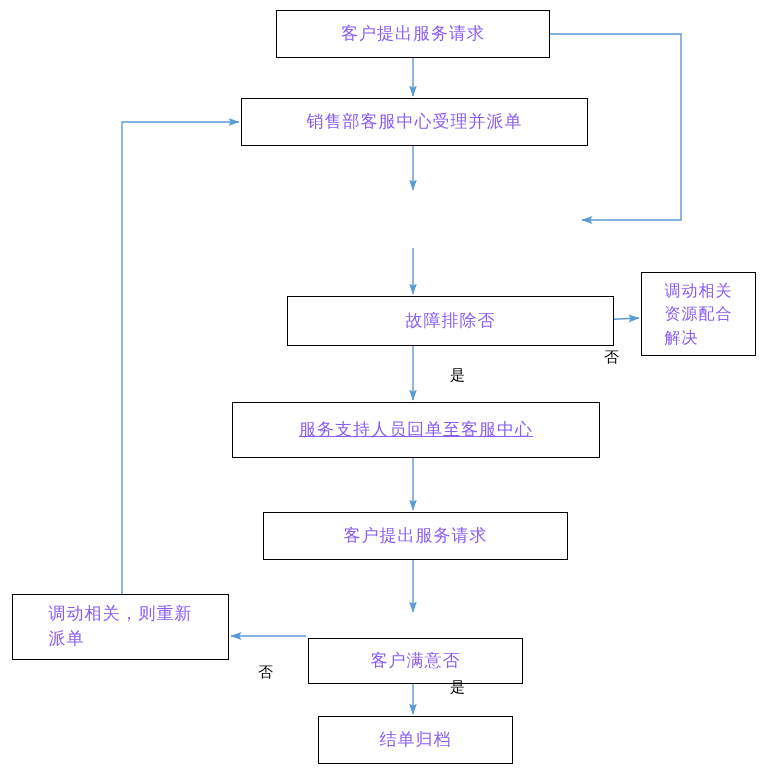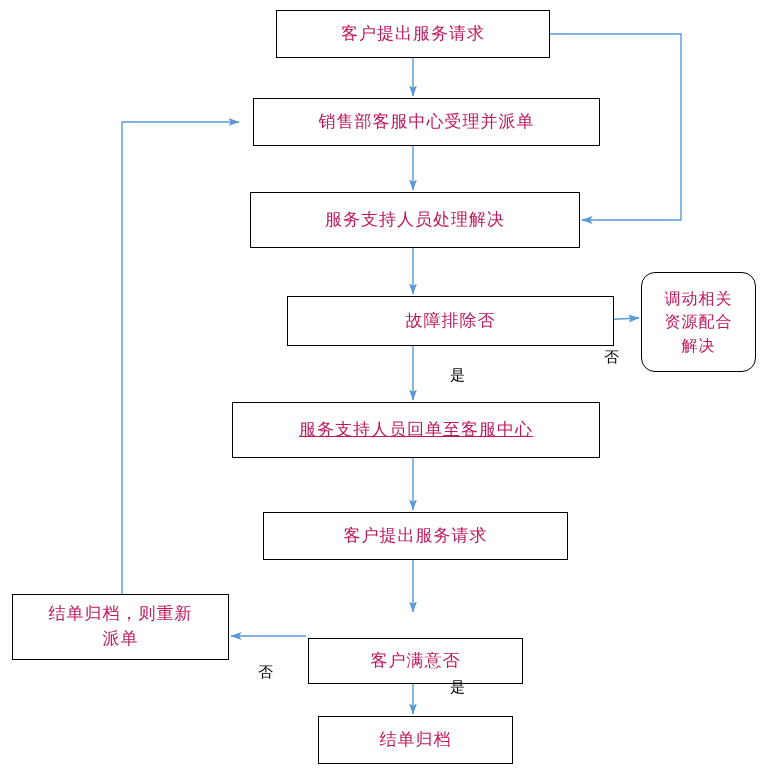--- a/index.html
+++ b/index.html
@@ -16,22 +16,21 @@
     overflow: hidden;
   }
   .node {
     position: absolute;
     box-sizing: border-box;
     border: 1px solid #000000;
     background: #ffffff;
     display: flex;
     align-items: center;
     justify-content: center;
-    text-align: center;
-    color: #be185d;
+    color: #8b5cf6;
     font-size: 17px;
     line-height: 1.45;
     letter-spacing: 1px;
     z-index: 2;
   }
   .edge-label {
     position: absolute;
     color: #000000;
     font-size: 15px;
     letter-spacing: 1px;
@@ -76,30 +75,29 @@
     <path d="M413,560 L413,612" stroke="#5b9bd5" stroke-width="1.4" fill="none" marker-end="url(#arrow)"></path>
 
     <path d="M306,636 L231,636" stroke="#5b9bd5" stroke-width="1.4" fill="none" marker-end="url(#arrow)"></path>
 
     <path d="M122,594 L122,122 L239,122" stroke="#5b9bd5" stroke-width="1.4" fill="none" marker-end="url(#arrow)"></path>
 
     <path d="M413,660 L413,714" stroke="#5b9bd5" stroke-width="1.4" fill="none" marker-end="url(#arrow)"></path>
   </svg>
 
   <div class="node" style="left:276px;top:10px;width:274px;height:48px;">客户提出服务请求</div>
-  <div class="node" style="left:241px;top:98px;width:347px;height:48px;margin-left:12px;">销售部客服中心受理并派单</div>
-  <div class="node" style="left:250px;top:192px;width:330px;height:56px;">服务支持人员处理解决</div>
+  <div class="node" style="left:241px;top:98px;width:347px;height:48px;">销售部客服中心受理并派单</div>
   <div class="node" style="left:251px;top:296px;width:327px;height:50px;margin-left:36px;">故障排除否</div>
-  <div class="node" style="left:641px;top:272px;width:115px;height:100px;white-space:pre-line;font-size:16px;border-radius:14px;">调动相关
+  <div class="node" style="left:641px;top:272px;width:115px;height:84px;white-space:pre-line;font-size:16px;">调动相关
 资源配合
 解决</div>
   <div class="node" style="left:232px;top:402px;width:368px;height:56px;text-decoration:underline;">服务支持人员回单至客服中心</div>
   <div class="node" style="left:263px;top:512px;width:305px;height:48px;">客户提出服务请求</div>
   <div class="node" style="left:308px;top:614px;width:215px;height:46px;margin-top:24px;">客户满意否</div>
-  <div class="node" style="left:12px;top:594px;width:217px;height:66px;white-space:pre-line;">结单归档，则重新
+  <div class="node" style="left:12px;top:594px;width:217px;height:66px;white-space:pre-line;">调动相关，则重新
 派单</div>
   <div class="node" style="left:318px;top:716px;width:195px;height:48px;font-family:Liberation Serif, serif;">结单归档</div>
 
   <div class="edge-label" style="left:604px;top:348px;">否</div>
   <div class="edge-label" style="left:450px;top:366px;">是</div>
   <div class="edge-label" style="left:258px;top:663px;">否</div>
   <div class="edge-label" style="left:450px;top:678px;">是</div>
 
 </div>
 

